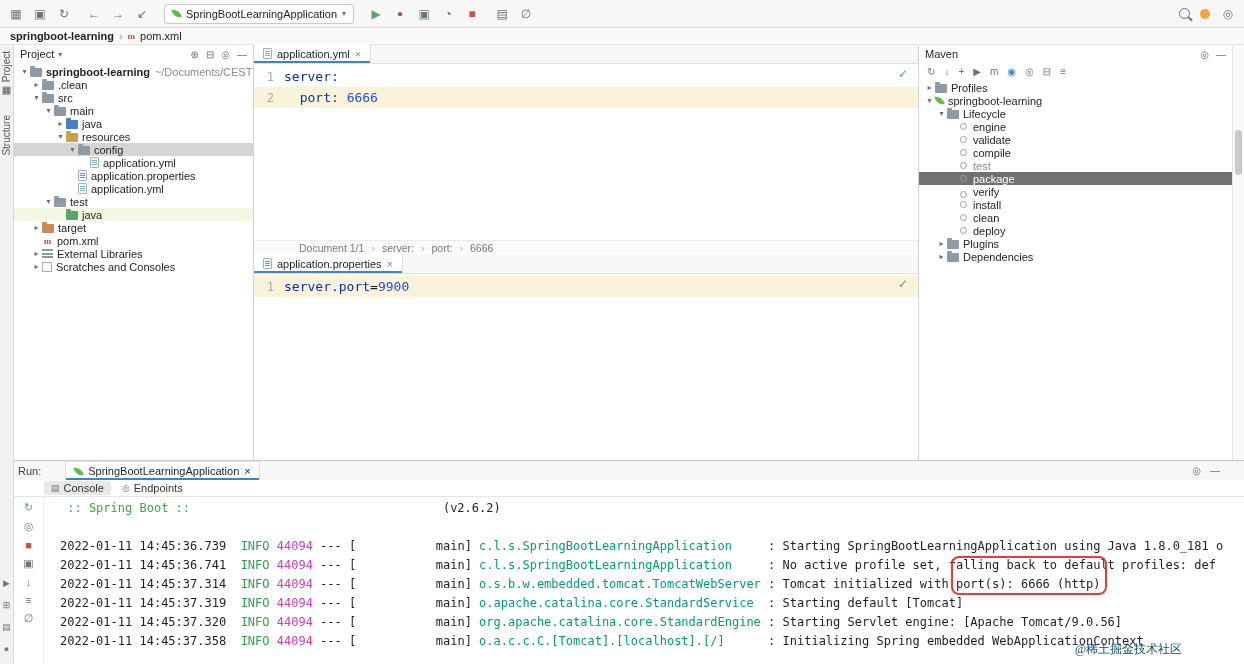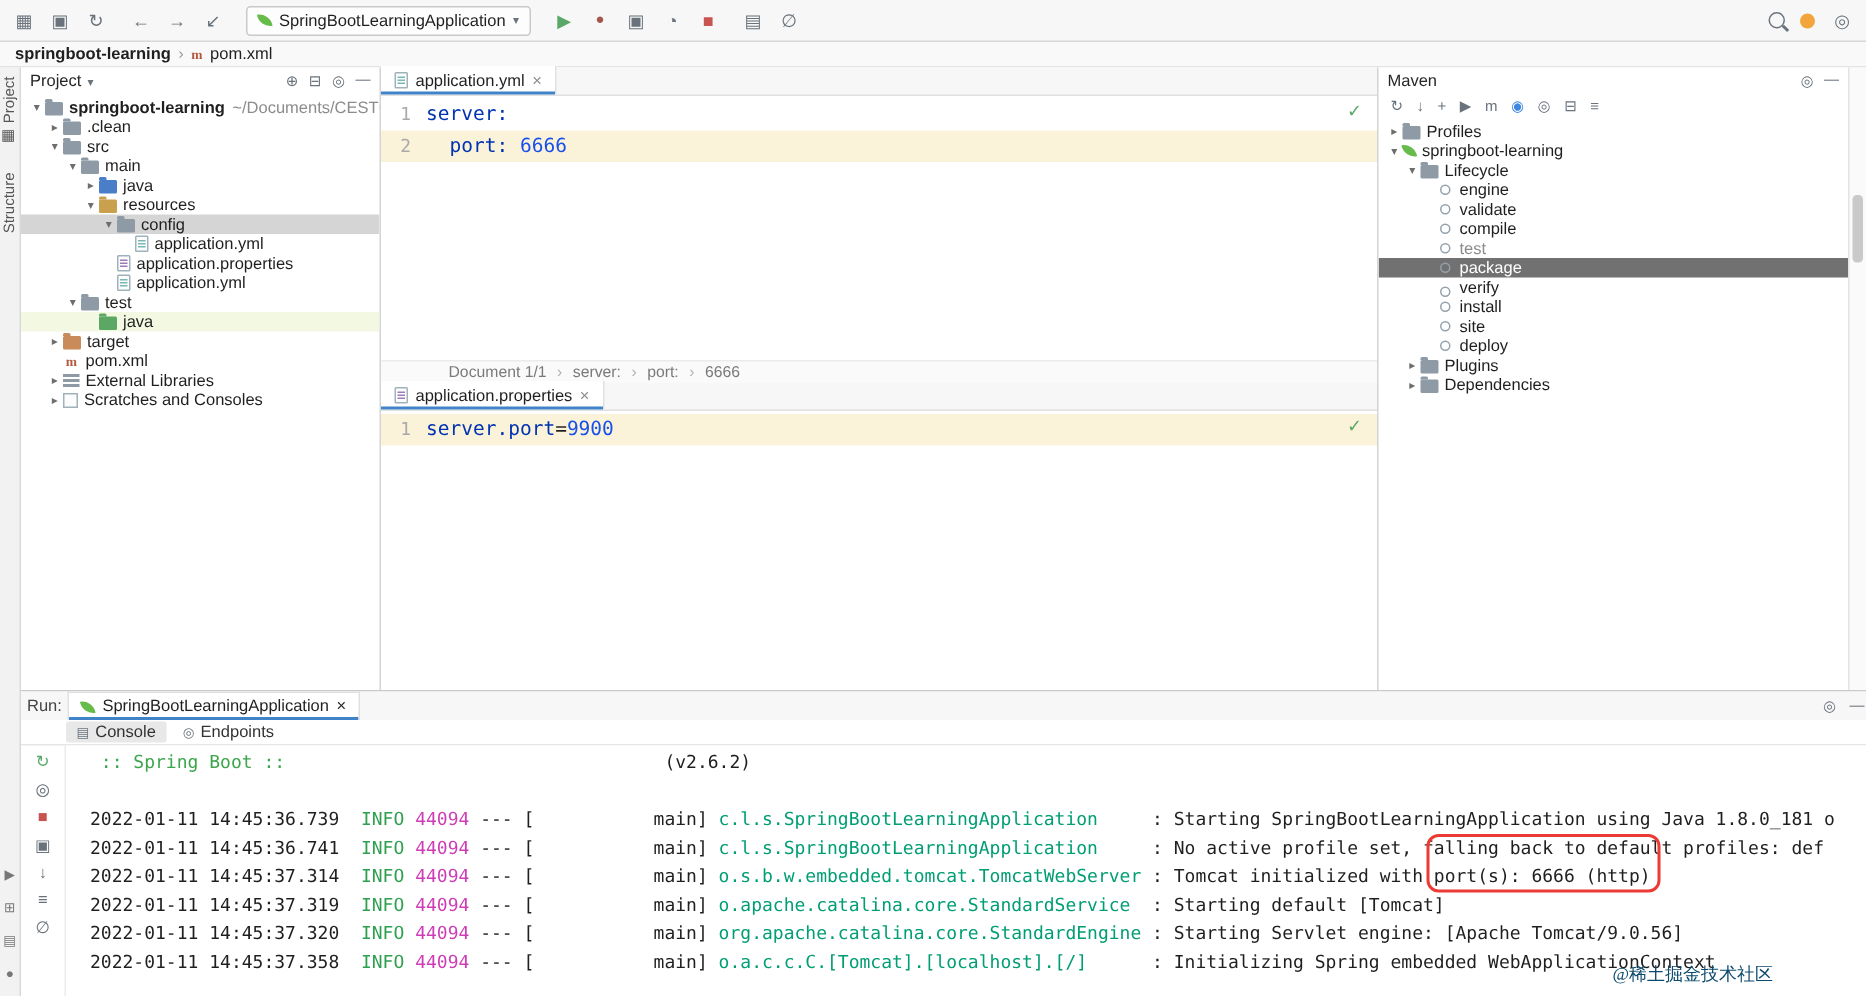--- a/index.html
+++ b/index.html
@@ -95,21 +95,21 @@
   .okcheck{position:absolute;top:3px;right:10px;color:var(--run-green);font-size:12px;}
   .crumbs{height:15px;background:#FAFAFA;border-top:1px solid #EBEBEB;display:flex;align-items:center;gap:7px;padding-left:45px;font-size:10.5px;color:#7A7A7A;flex:none;}
   .crumb-sep{color:#AFAFAF;}
 
   
   .rstrip{width:12px;background:#FAFAFA;border-left:1px solid #E3E3E3;position:relative;flex:none;}
   .rthumb{position:absolute;top:85px;left:2px;width:7px;height:45px;background:#C9C9C9;border-radius:3px;}
 
   
   .run-panel{height:204px;border-top:1px solid #C9C9C9;display:flex;flex-direction:column;flex:none;background:#FFF;}
-  .run-head{height:19px;background:#F7F7F7;display:flex;align-items:center;padding:0 1px 0 4px;gap:4px;flex:none;}
+  .run-head{height:19px;background:#F7F7F7;display:flex;align-items:center;padding:0 24px 0 4px;gap:24px;flex:none;}
   .run-label{color:#444;}
   .run-tab{height:19px;background:#FFF;border:1px solid #E0E0E0;border-bottom:none;box-shadow:inset 0 -2px 0 #4083C9;display:flex;align-items:center;gap:5px;padding:0 8px;}
   .rh-icons{margin-left:auto;display:flex;gap:9px;color:#6A737C;font-size:10px;}
   .run-subtabs{height:17px;border-bottom:1px solid #E6E6E6;display:flex;align-items:center;gap:4px;padding-left:30px;flex:none;}
   .subtab{display:flex;align-items:center;gap:4px;padding:1px 7px;border-radius:2px;color:#333;cursor:default;}
   .subtab.on{background:#E8E8E8;}
   .subtab .sic{font-size:9px;color:#6A737C;}
   .console-wrap{flex:1;display:flex;min-height:0;position:relative;}
   .run-toolstrip{width:30px;border-right:1px solid #ECECEC;display:flex;flex-direction:column;align-items:center;gap:6px;padding-top:4px;font-size:11px;color:#6A737C;flex:none;}
   .console{flex:1;overflow:hidden;padding:2px 0 0 16px;position:relative;background:#FFF;}
@@ -386,21 +386,21 @@
                 <span class="lbl">verify</span>
               </div>
               <div class="tree-row" style="padding-left: 29px;">
                 <span class="arrow"></span>
                 <span class="ti gearlet"></span>
                 <span class="lbl">install</span>
               </div>
               <div class="tree-row" style="padding-left: 29px;">
                 <span class="arrow"></span>
                 <span class="ti gearlet"></span>
-                <span class="lbl">site</span>
+                <span class="lbl">clean</span>
               </div>
               <div class="tree-row" style="padding-left: 29px;">
                 <span class="arrow"></span>
                 <span class="ti gearlet"></span>
                 <span class="lbl">deploy</span>
               </div>
               <div class="tree-row" style="padding-left: 17px;">
                 <span class="arrow">▸</span>
                 <span class="ti fold"></span>
                 <span class="lbl">Plugins</span>

